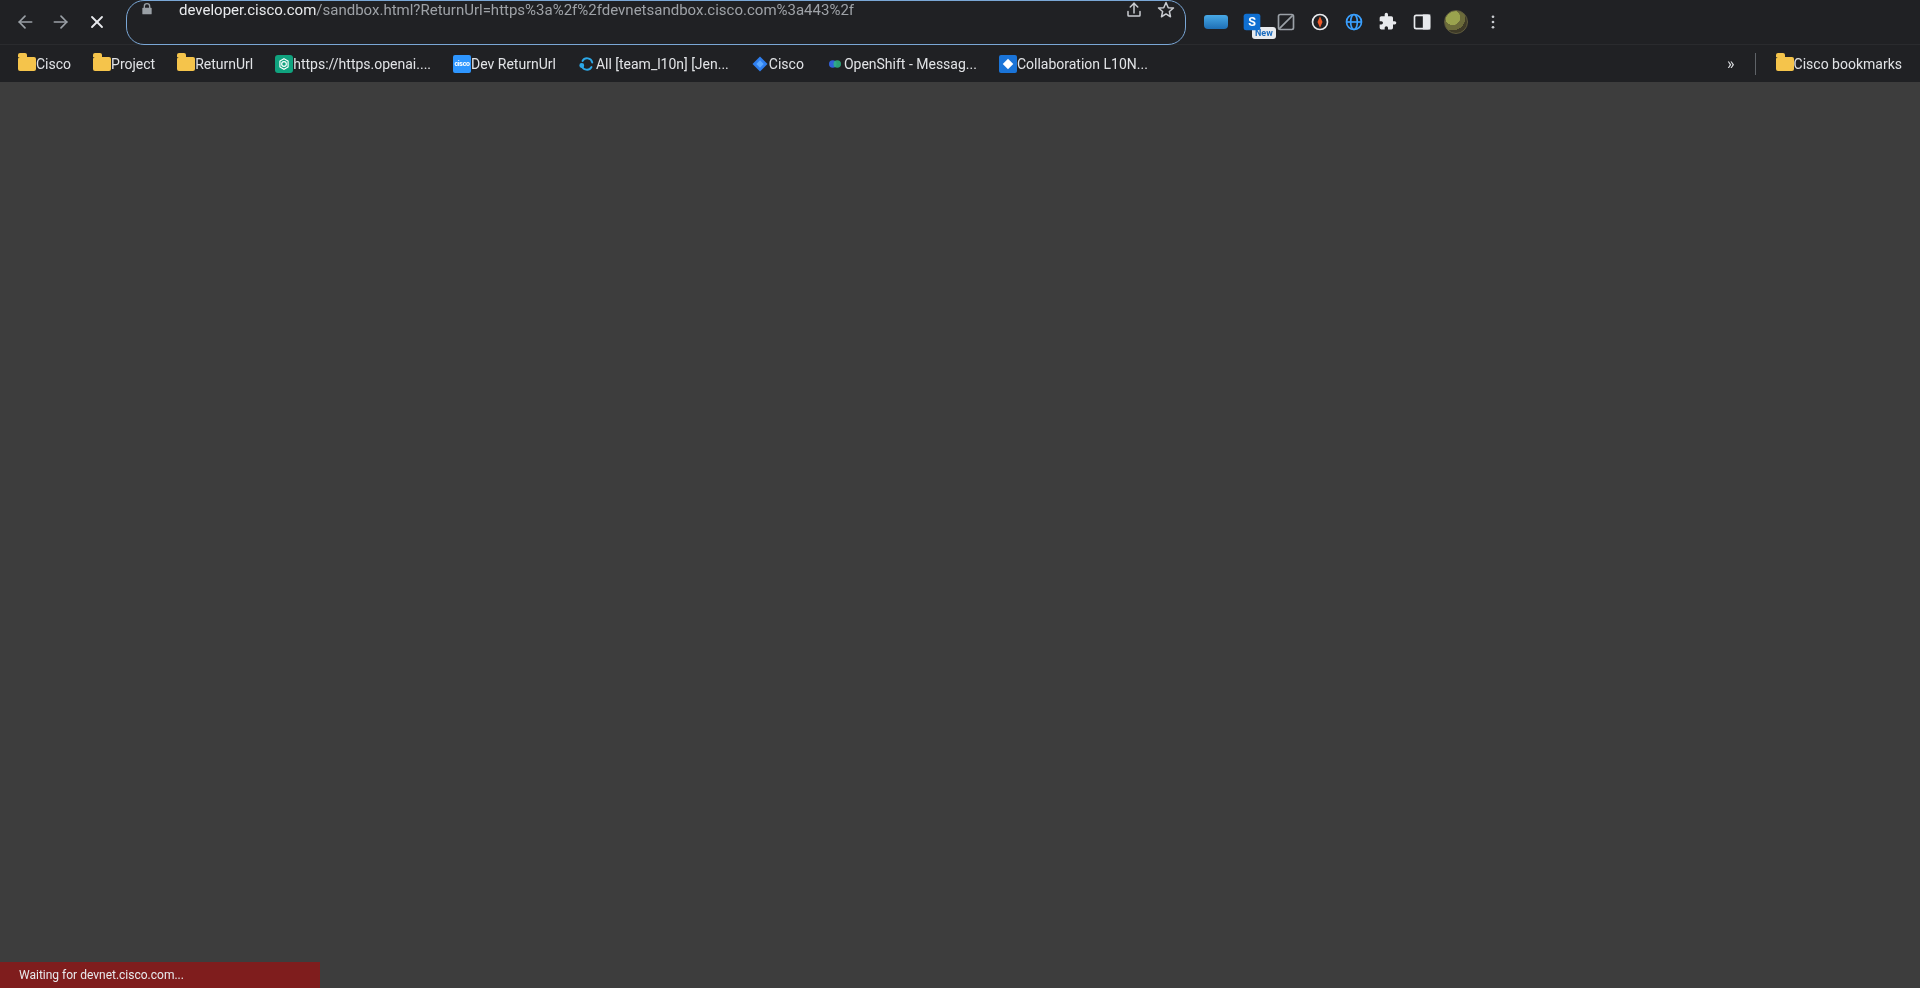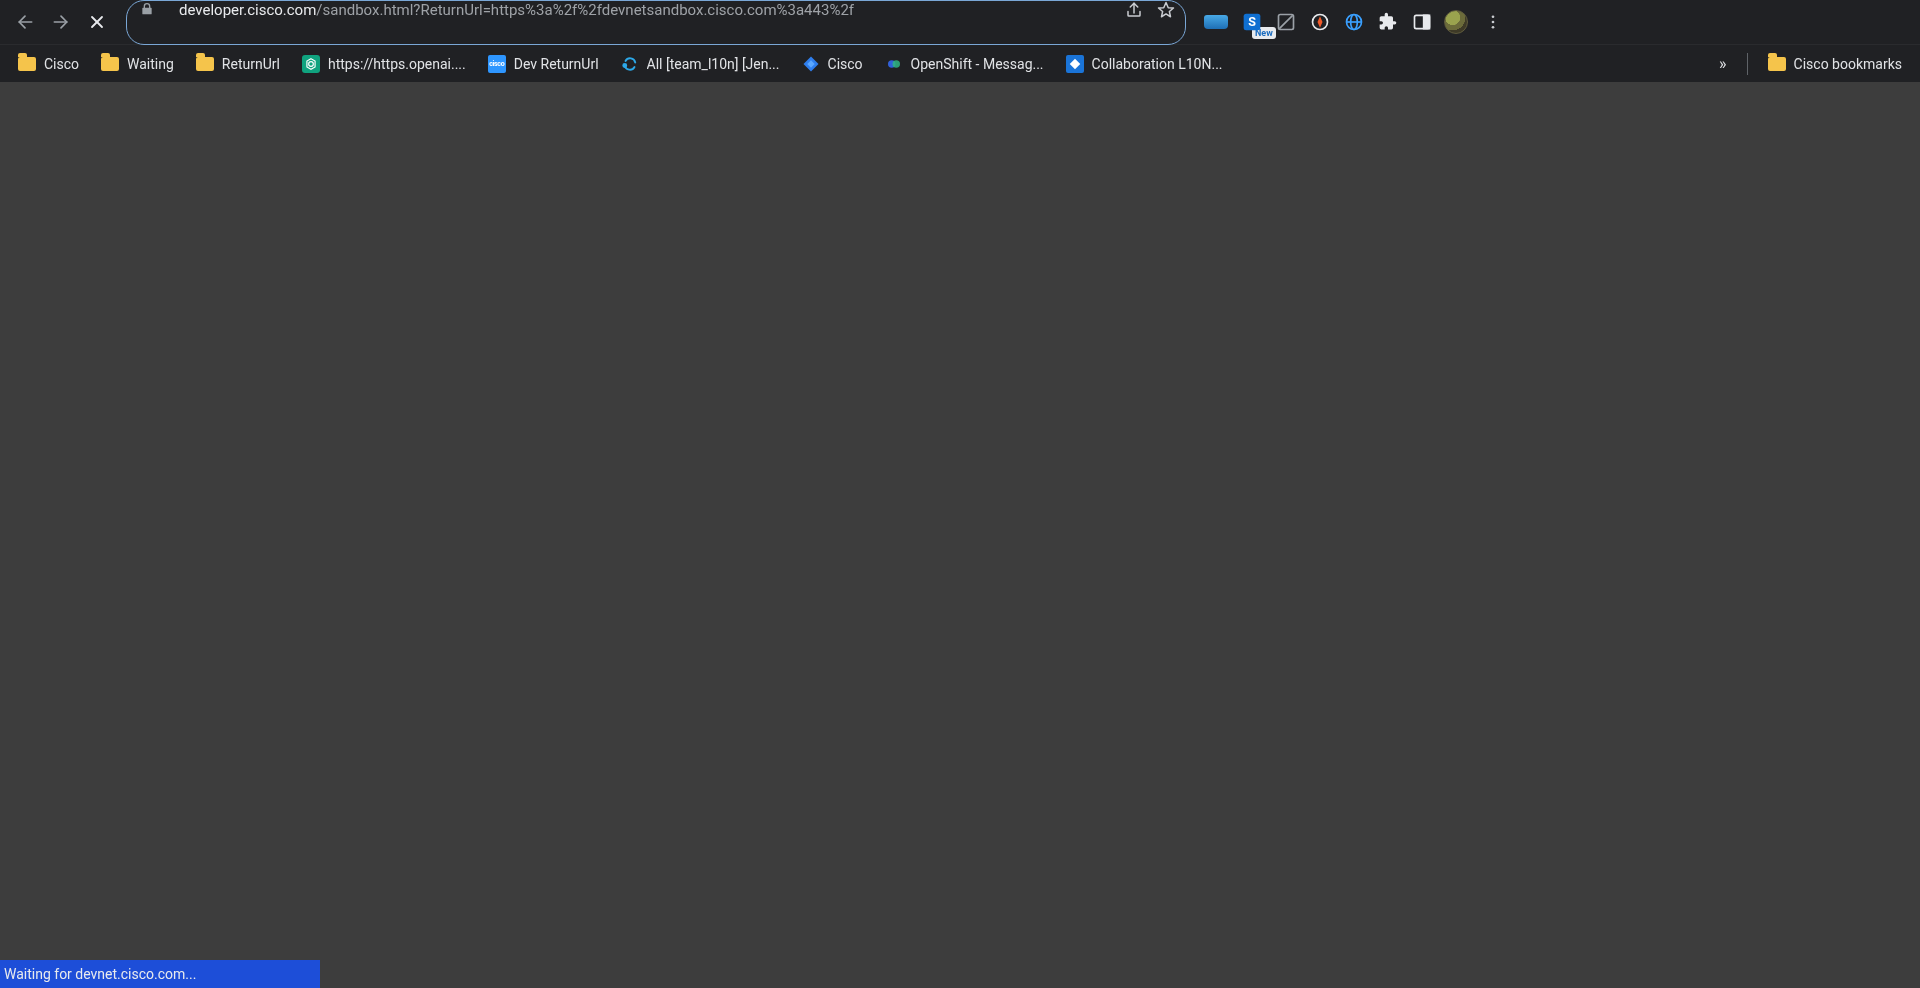--- a/index.html
+++ b/index.html
@@ -73,21 +73,21 @@
     .bookmarks {
       height: 38px;
       background: #202124;
       display: flex;
       align-items: center;
       padding: 0 10px;
       gap: 6px;
       border-top: 1px solid #2a2b2e;
     }
     .bm {
-      display: flex; align-items: center; gap: 8px;
+      display: flex; align-items: center; 
       padding: 5px 8px;
       border-radius: 4px;
       color: #e1e3e6;
       font-size: 14px;
       white-space: nowrap;
       max-width: 230px;
     }
     .bm .label { overflow: hidden; text-overflow: ellipsis; }
     .bm .ic { width: 18px; height: 18px; flex: none; display:flex; align-items:center; justify-content:center; }
     .ic-folder { background: #f5c44b; border-radius: 2px; height: 14px; width: 18px; position: relative; }
@@ -105,22 +105,22 @@
     .bm-spacer { flex: 1 1 auto; }
     .bm-overflow { color:#e1e3e6; font-size:16px; padding:4px 8px; }
     .bm-sep { width:1px; height:22px; background:#5f6368; margin:0 6px; }
 
     
     .page { position: absolute; left:0; right:0; top:82px; bottom:0; background:#3d3d3d; }
 
     
     .status {
       position: absolute; left:0; bottom:0;
-      background:#1d4ed8; color:#e8eaed;
-      font-size:14px; padding:6px 12px 6px 4px;
+      background:#7f1d1d; color:#e8eaed;
+      font-size:12px; padding:6px 12px 6px 19px;
       min-width: 320px; max-width: 520px;
       white-space: nowrap; overflow: hidden; text-overflow: ellipsis;
     }
   </style>
 </head>
 <body>
 
 <div class="toolbar">
   <div class="nav-buttons">
     <div class="nav-btn">
@@ -222,21 +222,21 @@
   <div class="bm">
     <span class="ic">
         <span class="ic-folder"></span>
       </span>
     <span class="label">Cisco</span>
   </div>
   <div class="bm">
     <span class="ic">
         <span class="ic-folder"></span>
       </span>
-    <span class="label">Waiting</span>
+    <span class="label">Project</span>
   </div>
   <div class="bm">
     <span class="ic">
         <span class="ic-folder"></span>
       </span>
     <span class="label">ReturnUrl</span>
   </div>
   <div class="bm">
     <span class="ic ic-openai">
       <svg viewBox="0 0 24 24" fill="none" stroke="currentColor" stroke-width="2">

